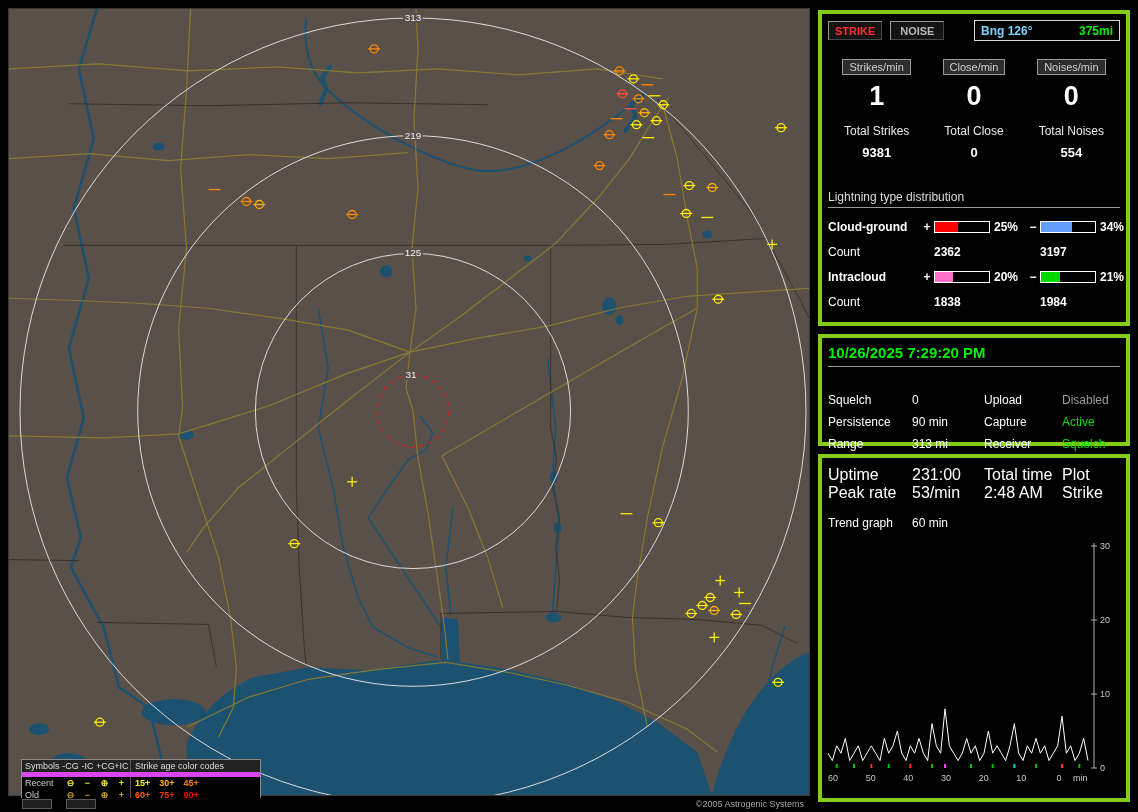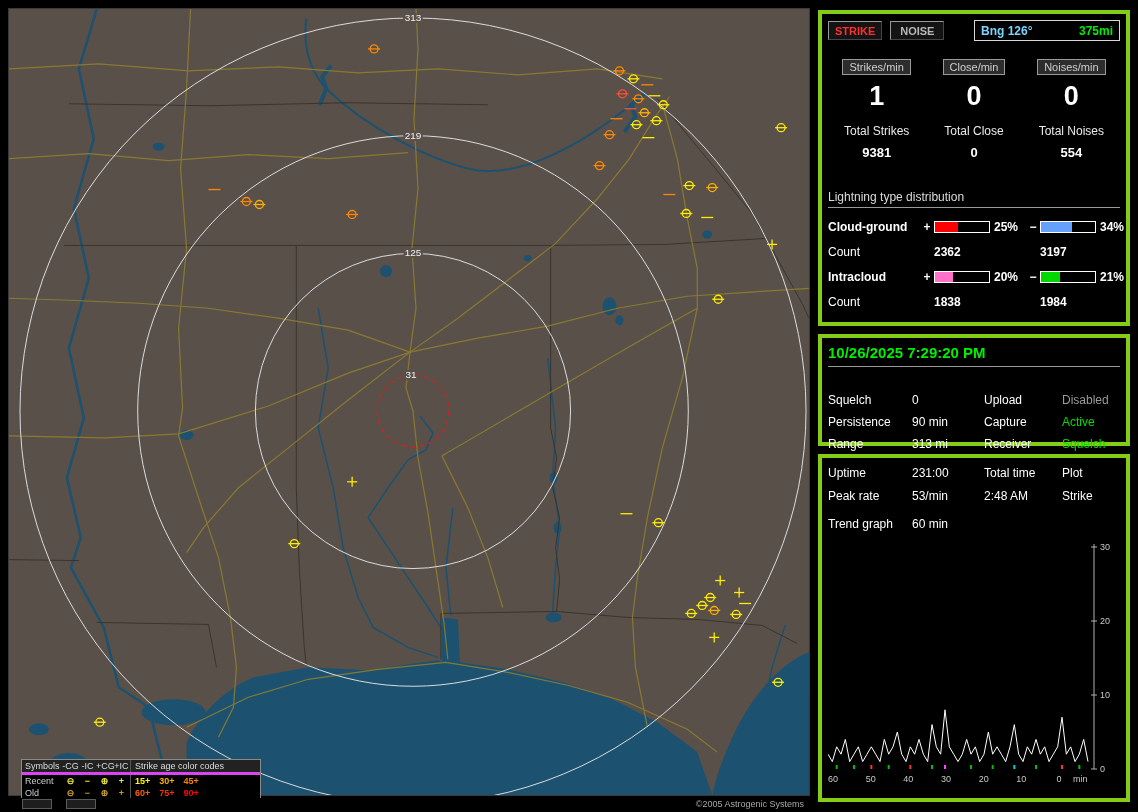--- a/index.html
+++ b/index.html
@@ -7,21 +7,21 @@
     width:1138px;height:812px;background:#000;position:relative;overflow:hidden;
     font-family:"Liberation Sans",sans-serif;color:#fff;
   }
   
   .map-wrap{position:absolute;left:8px;top:8px;width:802px;height:788px;background:#59504a;border:1px solid #3a3a3a;box-sizing:border-box;}
   .map-wrap svg.map{display:block;width:100%;height:100%;}
   .ring-label{fill:#f0f0f0;font-size:10px;font-family:"Liberation Sans",sans-serif;paint-order:stroke;stroke:#59504a;stroke-width:4px;text-anchor:middle;}
   
   .legend{position:absolute;left:12px;top:750px;width:240px;background:#000;border:1px solid #8a8a8a;font-size:9px;color:#ccc;box-sizing:border-box;}
   .lrow{display:grid;grid-template-columns:40px 17px 17px 17px 17px 1fr;align-items:center;height:12px;line-height:12px;}
-  .lrow.lhead{background:#222;border-bottom:3px solid #d946ef;color:#ddd;}
+  .lrow.lhead{background:#222;border-bottom:5px solid #d946ef;color:#ddd;}
   .lc0{padding-left:3px;}
   .lc{text-align:center;}
   .lage{border-left:1px solid #555;padding-left:4px;display:flex;gap:9px;}
   .lage b{font-weight:bold;}
   .lage-title{border-left:1px solid #555;padding-left:4px;color:#ddd;}
   .sym{font-weight:bold;}
   
   .bottom-strip{position:absolute;left:8px;top:798px;width:802px;height:12px;background:#000;display:flex;align-items:center;}
   .task-btn{width:28px;height:8px;background:#1e1e1e;border:1px solid #5a5a5a;margin-left:14px;}
   .copyright{margin-left:auto;margin-right:6px;font-size:9px;color:#a8a8a8;}
@@ -50,21 +50,21 @@
   .bar{display:block;height:10px;border:1px solid #fff;background:#000;overflow:hidden;}
   .bar i{display:block;height:100%;}
   .dist-pct{font-size:12px;font-weight:bold;color:#fff;padding-left:4px;}
   .dist-count-label{font-size:12px;color:#fff;}
   .dist-count{font-size:12px;font-weight:bold;color:#fff;}
   
   .datetime{font-size:15px;font-weight:bold;color:#00ee00;padding-bottom:5px;border-bottom:1px solid #999;}
   .status-grid{display:grid;grid-template-columns:84px 72px 78px 1fr;row-gap:8px;margin-top:26px;font-size:12px;}
   .status-grid span{white-space:nowrap;}
   
-  .stats2-grid{display:grid;grid-template-columns:84px 72px 78px 1fr;row-gap:9px;margin-top:2px;font-size:12px;}
+  .stats2-grid{display:grid;grid-template-columns:84px 72px 78px 1fr;margin-top:2px;font-size:16px;}
   .trend-row{display:grid;grid-template-columns:84px 1fr;margin-top:14px;font-size:12px;}
   .trend-svg{margin-top:8px;}
   .trend-svg text{fill:#c8c8c8;font-size:9px;font-family:"Liberation Sans",sans-serif;}
 </style>
 </head>
 <body>
 
 <div class="map-wrap">
   <svg class="map" viewBox="0 0 802 788">
 

